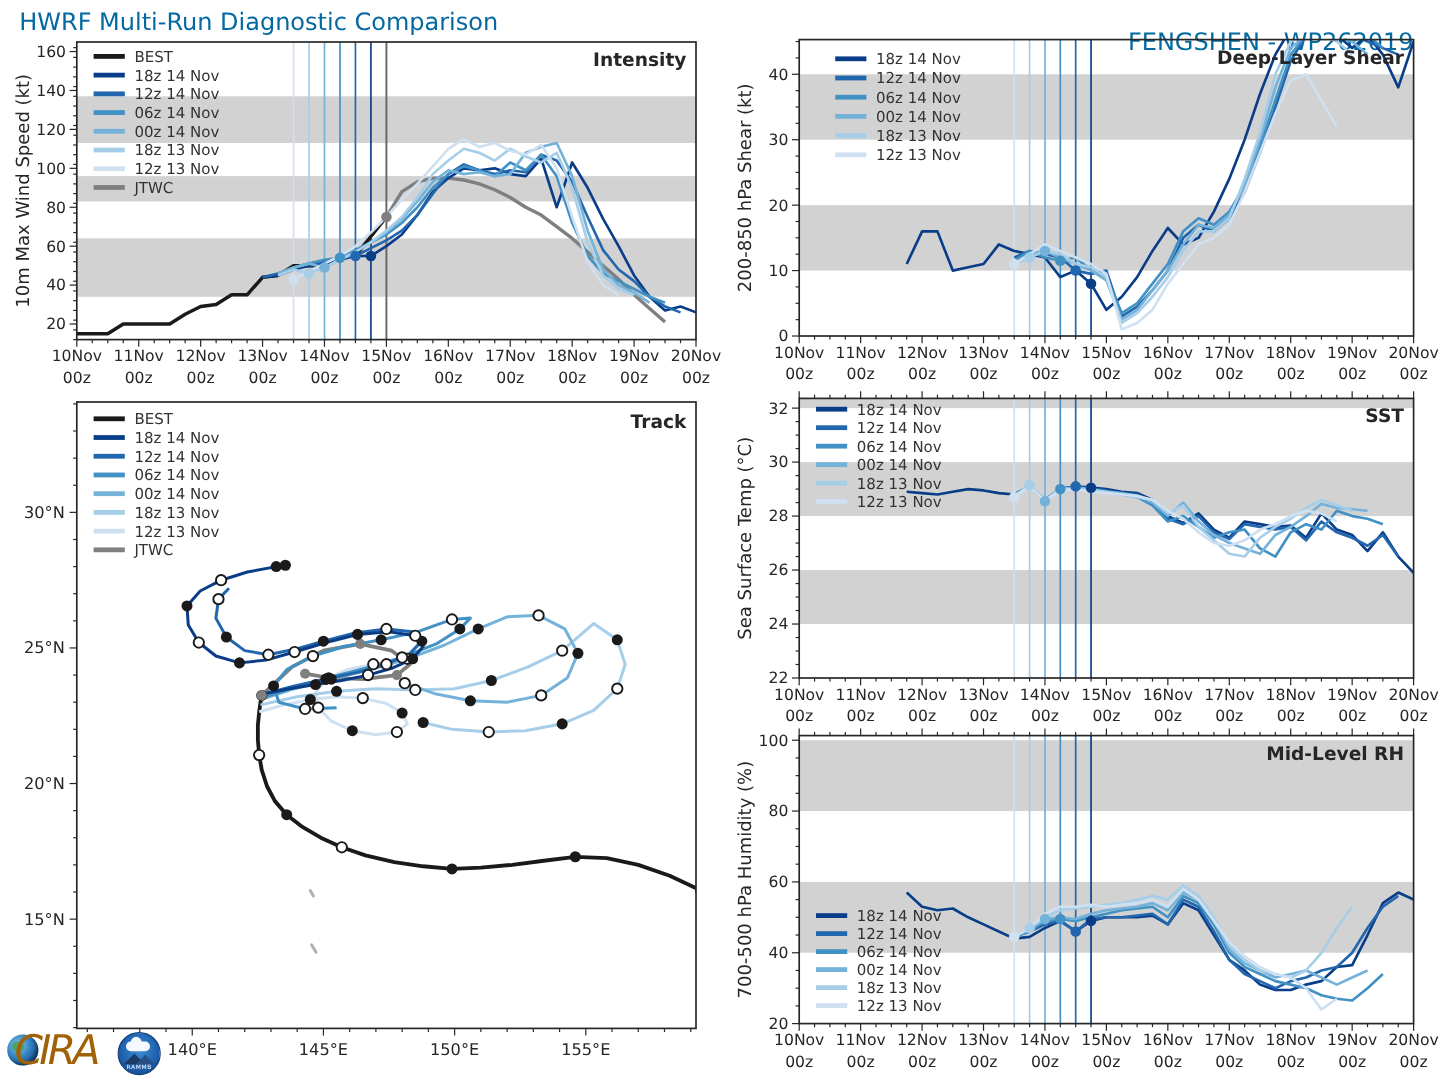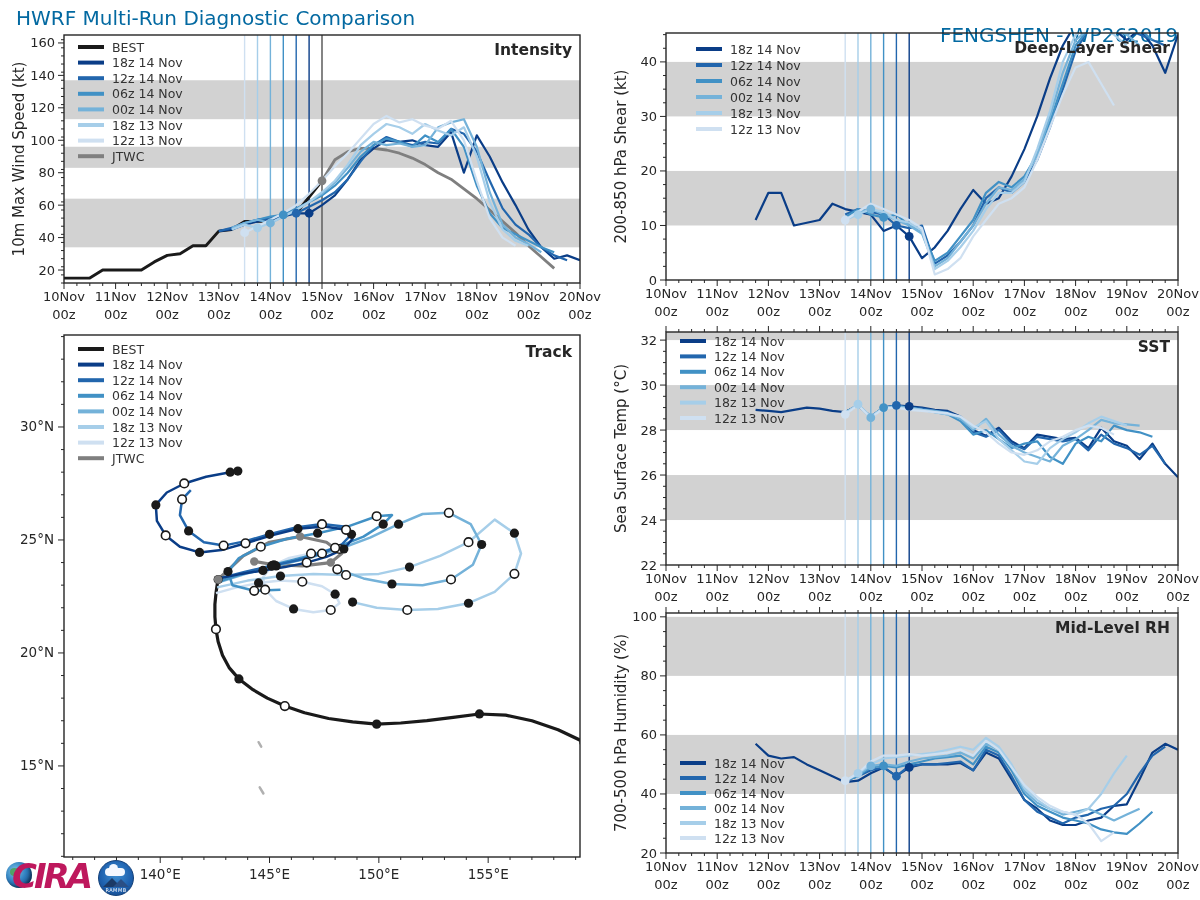--- a/index.html
+++ b/index.html
@@ -9,22 +9,22 @@
   #title-left{left:16px;top:6px;}
   #title-right{right:22px;top:6px;margin-top:17px;}
   #figure-svg{position:absolute;left:0;top:0;}
   
   #logo{position:absolute;left:6px;top:854px;width:130px;height:44px;}
   .globe{position:absolute;left:0px;top:8px;width:26px;height:26px;border-radius:50%;
          background:radial-gradient(circle at 35% 35%, #7ec6e8 0%, #2f7fbf 45%, #174f86 75%, #0d3560 100%);
          box-shadow:inset -2px -2px 3px rgba(0,0,0,.35);}
   .globe::after{content:"";position:absolute;left:4px;top:6px;width:10px;height:8px;border-radius:50% 60% 40% 50%;
          background:#4ea05a;opacity:.9;}
-  .cira-text{position:absolute;left:6px;top:2px;font-size:34px;font-weight:700;font-style:italic;
-         color:#be185d;letter-spacing:-3px;font-family:"DejaVu Sans",sans-serif;}
+  .cira-text{position:absolute;left:6px;top:2px;font-size:34px;font-weight:400;font-style:italic;
+         color:#a16207;letter-spacing:-3px;font-family:"DejaVu Sans",sans-serif;}
   .badge{position:absolute;left:92px;top:6px;width:34px;height:34px;border-radius:50%;
          background:radial-gradient(circle at 50% 40%, #3f8fd2 0%, #1d5fad 60%, #123f78 100%);
          border:1px solid #123f78;}
   .badge .cloud{position:absolute;left:6px;top:7px;width:20px;height:8px;border-radius:8px;background:#f4f8ff;}
   .badge .cloud::before{content:"";position:absolute;left:4px;top:-4px;width:9px;height:9px;border-radius:50%;background:#f4f8ff;}
   .badge .mtn{position:absolute;left:4px;top:17px;width:0;height:0;border-left:9px solid transparent;
          border-right:9px solid transparent;border-bottom:9px solid #1b3a66;}
   .badge .mtn2{position:absolute;left:14px;top:18px;width:0;height:0;border-left:8px solid transparent;
          border-right:8px solid transparent;border-bottom:8px solid #2a4f85;}
   .badge .rammb{position:absolute;left:0;right:0;bottom:2px;text-align:center;font-size:5px;color:#fff;letter-spacing:.5px;}

